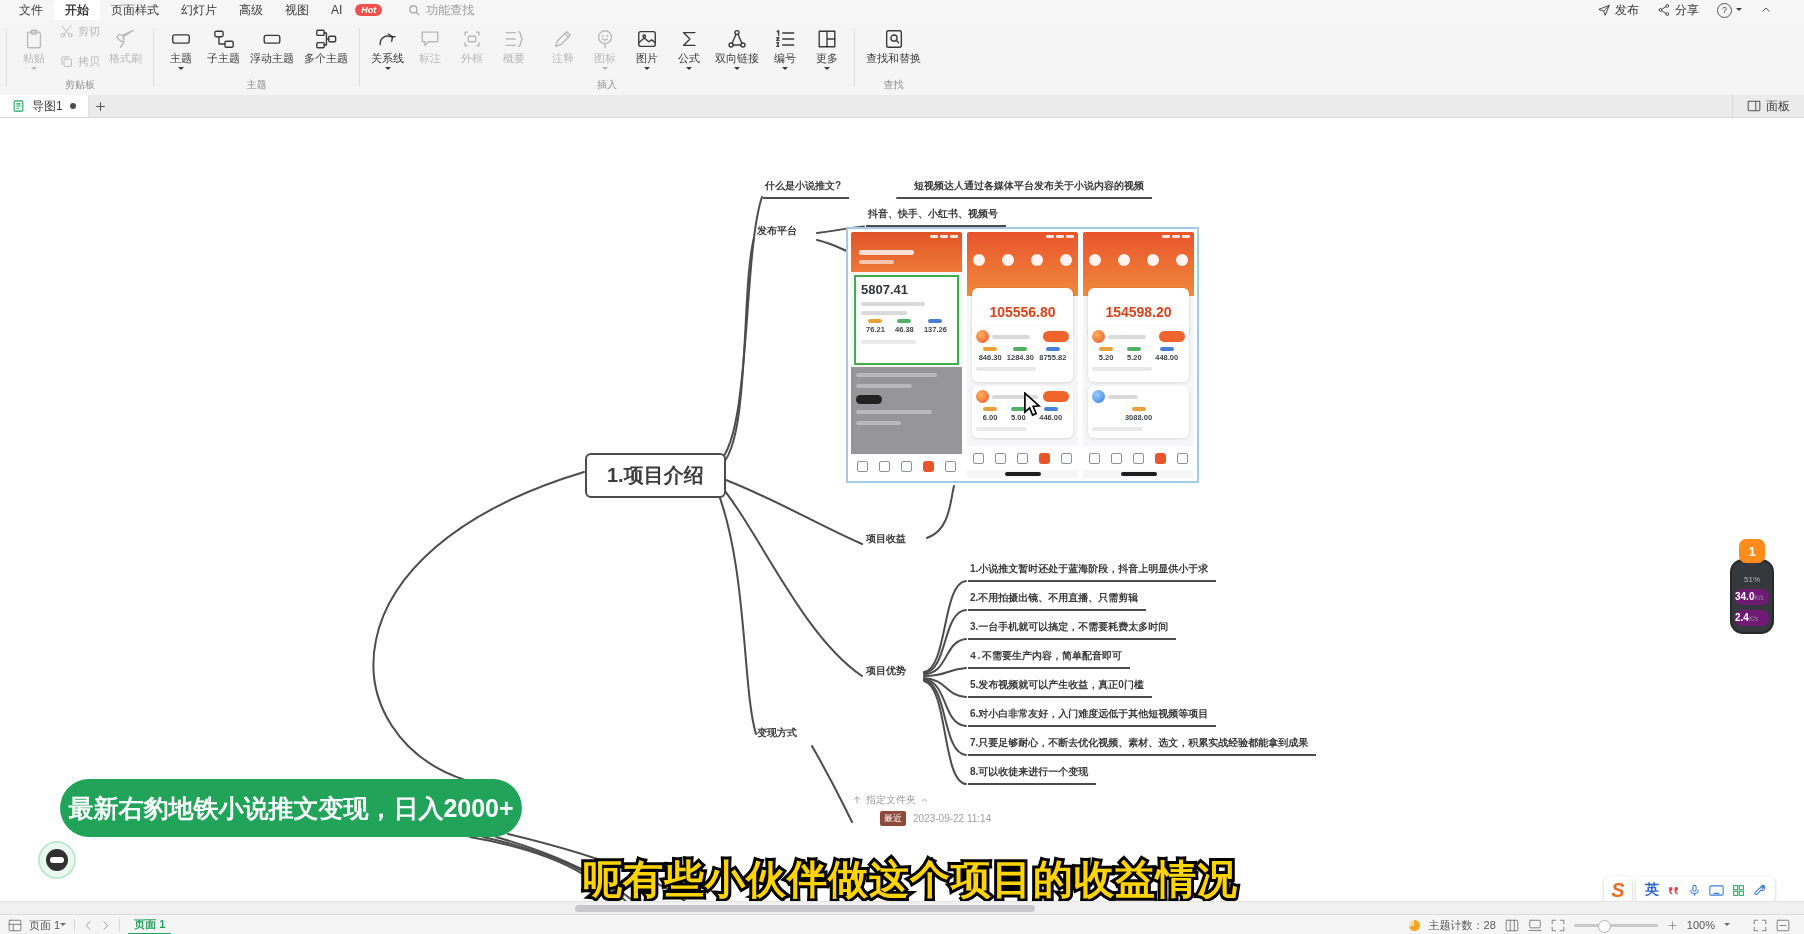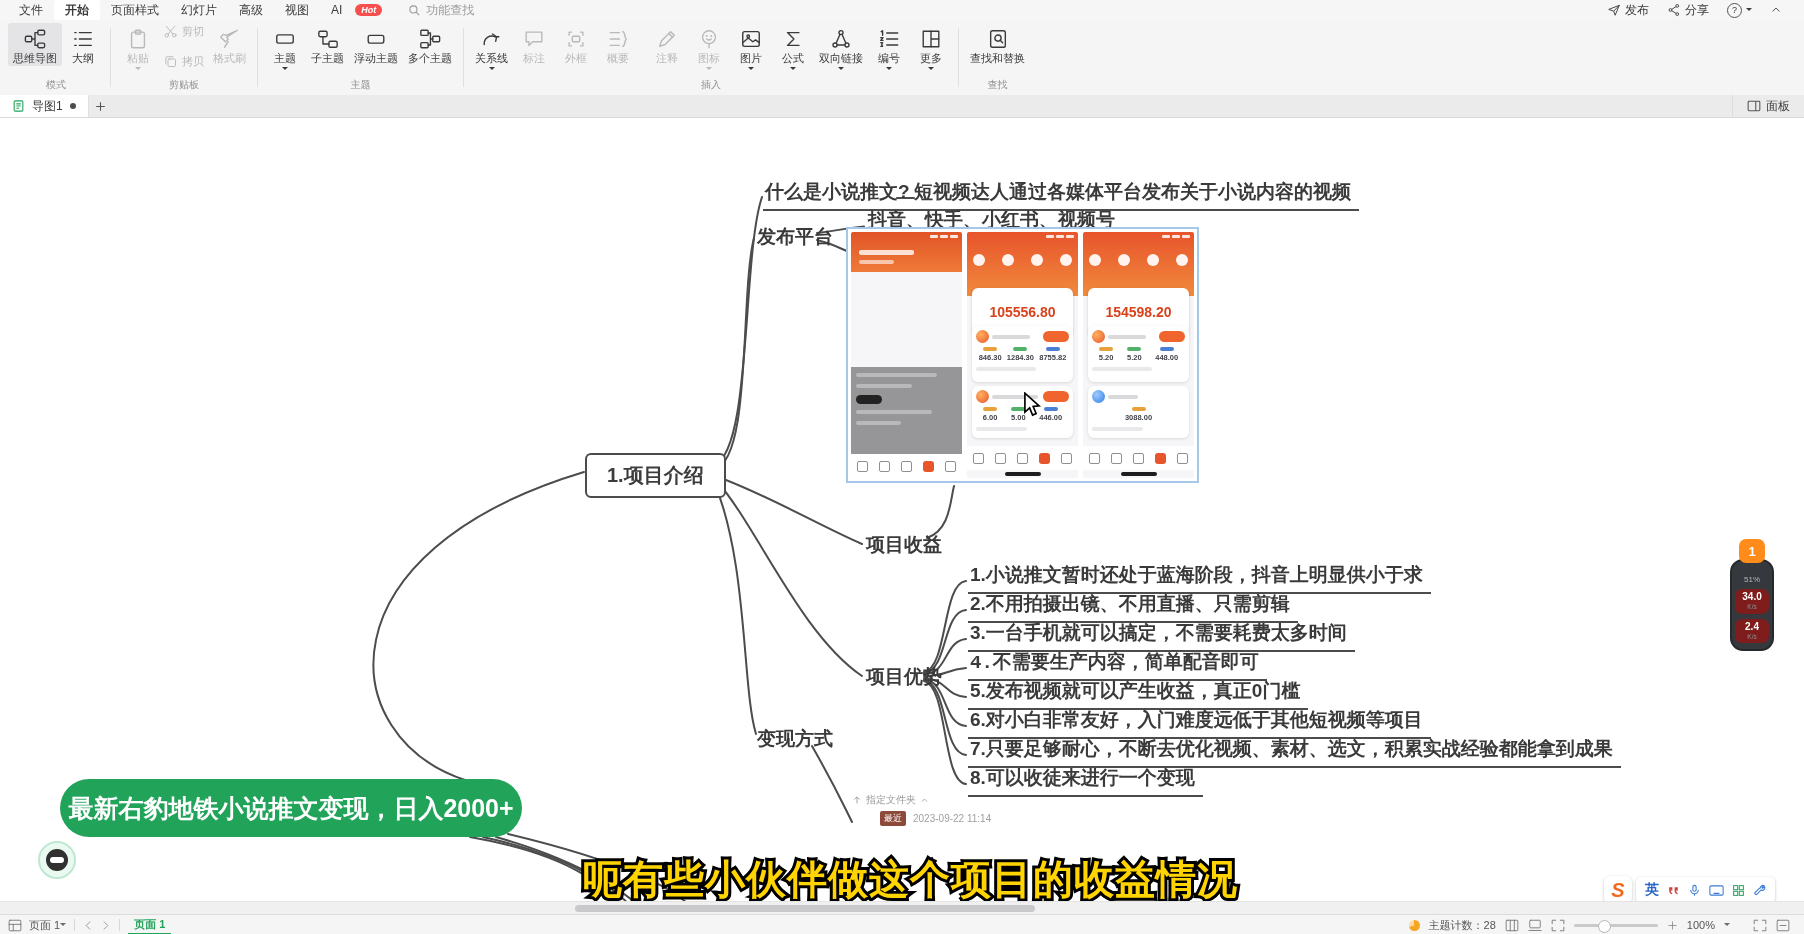--- a/index.html
+++ b/index.html
@@ -6,21 +6,21 @@
   body{width:1804px;height:934px;position:relative;overflow:hidden;background:#fff;
        font-family:"Liberation Sans","DejaVu Sans",sans-serif;color:#3c3c3c;}
   
   .menubar{position:absolute;top:0;left:0;right:0;height:20px;background:#f6f6f7;
            display:flex;align-items:center;font-size:12px;z-index:20;padding-left:8px;}
   .mtab{padding:2px 11px;border-radius:3px;cursor:default;white-space:nowrap;}
   .mtab.active{font-weight:bold;background:#ffffff;}
   .hotbadge{background:#f5504e;color:#fff;font-size:9px;font-style:italic;font-weight:bold;
             border-radius:8px;padding:1px 6px;margin-left:2px;}
   .msearch{display:flex;align-items:center;gap:5px;color:#9b9b9b;margin-left:26px;}
-  .mright{margin-left:auto;display:flex;align-items:center;gap:18px;padding-right:22px;color:#3c3c3c;}
+  .mright{margin-left:auto;display:flex;align-items:center;gap:18px;padding-right:32px;color:#3c3c3c;}
   .mrbtn{display:flex;align-items:center;gap:4px;}
   .helpcircle{width:13px;height:13px;border:1px solid #555;border-radius:50%;font-size:9px;
               display:flex;align-items:center;justify-content:center;}
   
   .toolbar{position:absolute;top:20px;left:0;right:0;height:75px;background:#f5f5f6;
            border-bottom:1px solid #e1e1e2;display:flex;align-items:stretch;z-index:20;padding:0 4px;}
   .tgroup{display:flex;flex-direction:column;align-items:center;padding:3px 4px 0;}
   .tgrow{display:flex;align-items:flex-start;flex:1;}
   .tglabel{font-size:10px;color:#909090;padding:1px 0 3px;}
   .vdiv{width:1px;background:#e0e0e1;margin:8px 2px;}
@@ -37,21 +37,21 @@
   .tabbar{position:absolute;top:95px;left:0;right:0;height:22px;background:#ebebec;
           border-bottom:1px solid #dadadb;display:flex;align-items:center;font-size:12px;z-index:20;}
   .doctab{height:100%;background:#fff;display:flex;align-items:center;gap:7px;padding:0 12px;
           border-right:1px solid #e0e0e0;box-sizing:border-box;}
   .dirtydot{width:6px;height:6px;border-radius:50%;background:#4c4c4c;}
   .addtab{width:24px;height:100%;display:flex;align-items:center;justify-content:center;}
   .panelbtn{margin-left:auto;display:flex;align-items:center;gap:5px;padding:0 14px;height:100%;
             border-left:1px solid #dcdcdc;color:#3c3c3c;}
   
   .lines{position:absolute;left:0;top:0;width:1804px;height:934px;z-index:1;pointer-events:none;}
-  .map-label{position:absolute;font-weight:bold;font-size:19px;color:#3a3a3a;white-space:nowrap;z-index:2;}
+  .map-label{position:absolute;font-weight:bold;font-size:10px;color:#3a3a3a;white-space:nowrap;z-index:2;}
   .leaf{border-bottom:2px solid #4c4c4c;padding:0 8px 4px 2px;}
   .central{position:absolute;left:585px;top:453px;border:2px solid #4c4c4c;border-radius:6px;
            background:#fff;font-size:20px;font-weight:bold;padding:7px 20px;z-index:2;white-space:nowrap;}
   .rootpill{position:absolute;left:60px;top:779px;width:462px;height:58px;background:#21a35a;
             color:#fff;border-radius:30px;font-size:25px;font-weight:bold;display:flex;
             align-items:center;justify-content:center;z-index:3;white-space:nowrap;}
   .robot{position:absolute;left:38px;top:841px;width:34px;height:34px;border-radius:50%;
          background:#eafaf1;border:2px solid #bfe8d2;display:flex;align-items:center;justify-content:center;z-index:3;}
   .robot .face{width:22px;height:22px;border-radius:50%;background:#303030;position:relative;}
   .robot .eyes{position:absolute;left:4px;top:8px;width:14px;height:6px;border-radius:3px;background:#fff;}
@@ -101,21 +101,21 @@
             -webkit-text-stroke:6px #000;paint-order:stroke fill;
             text-shadow:2px 2px 0 #000,-2px 2px 0 #000,2px -2px 0 #000,-2px -2px 0 #000;}
   
   .monitor{position:absolute;left:1729px;top:539px;width:46px;z-index:6;display:flex;flex-direction:column;align-items:center;}
   .mbadge{width:26px;height:24px;background:#ff8c1a;border-radius:7px;color:#fff;font-weight:bold;
           font-size:13px;display:flex;align-items:center;justify-content:center;position:relative;z-index:2;}
   .mpanel{margin-top:-4px;width:44px;background:#35383d;border:2px solid #26282c;border-radius:13px;
           padding:8px 3px 6px;box-sizing:border-box;display:flex;flex-direction:column;align-items:center;gap:5px;}
   .mpct{color:#fff;font-weight:bold;font-size:15px;line-height:1;}
   .mpct span{font-size:8px;color:#b8b8b8;font-weight:normal;}
-  .mpill{background:#7f1d1d;border-radius:7px;width:34px;padding:3px 0;display:flex;flex-direction:column;align-items:center;line-height:1;}
+  .mpill{background:#701a75;border-radius:7px;width:34px;padding:3px 0;display:flex;flex-direction:row;align-items:center;line-height:1;}
   .mspeed{color:#fff;font-size:10px;font-weight:bold;}
   .munit{color:#8d8f94;font-size:6.5px;margin-top:2px;}
   
   .ime{position:absolute;left:1604px;top:876px;display:flex;align-items:center;gap:4px;z-index:7;}
   .imelogo{width:28px;height:28px;background:#fff;border-radius:6px;box-shadow:0 1px 3px rgba(0,0,0,.25);
            display:flex;align-items:center;justify-content:center;font-size:20px;font-weight:bold;
            color:#f06a1d;font-style:italic;}
   .imebar{height:26px;background:#fff;border-radius:5px;box-shadow:0 1px 3px rgba(0,0,0,.25);
           display:flex;align-items:center;gap:8px;padding:0 9px;}
   .imelang{color:#2b66c9;font-weight:bold;font-size:14px;}
@@ -175,40 +175,20 @@
       <span class="caret"></span>
     </span>
     <svg width="12" height="12" viewBox="0 0 24 24" style="stroke:#555;fill:none;stroke-width:2">
         <path d="M5 15l7-7 7 7"></path>
       </svg>
   </span>
 </div>
 
 <div class="toolbar">
 
-  <div class="tgroup">
-    <div class="tgrow">
-      <div class="tbtn active">
-        <svg width="22" height="22" viewBox="0 0 24 24">
-            <rect x="1.5" y="9" width="7" height="6" rx="1.5"></rect>
-            <rect x="15" y="2.5" width="7.5" height="5" rx="1.5"></rect>
-            <rect x="15" y="16.5" width="7.5" height="5" rx="1.5"></rect>
-            <path d="M8.5 12h3.5m0 0V5h3M12 12v7h3"></path>
-          </svg>
-        <span>思维导图</span>
-      </div>
-      <div class="tbtn">
-        <svg width="22" height="22" viewBox="0 0 24 24">
-            <path d="M8 5h13M8 12h13M8 19h13M3 5h1.5M3 12h1.5M3 19h1.5"></path>
-          </svg>
-        <span>大纲</span>
-      </div>
-    </div>
-    <div class="tglabel">模式</div>
-  </div>
   <div class="vdiv"></div>
 
   <div class="tgroup">
     <div class="tgrow">
       <div class="tbtn disabled">
         <svg width="22" height="22" viewBox="0 0 24 24">
             <rect x="5" y="4.5" width="14" height="17" rx="2"></rect>
             <rect x="9" y="2.5" width="6" height="4" rx="1"></rect>
           </svg>
         <span>粘贴</span>
@@ -468,20 +448,40 @@
   <div class="phone">
     <div class="ph-head">
       <div class="statusbars">
           <i></i>
           <i></i>
           <i></i>
         </div>
       <div style="position:absolute;left:8px;top:18px;width:55px;height:5px;background:rgba(255,255,255,.8);border-radius:2px;"></div>
       <div style="position:absolute;left:8px;top:28px;width:35px;height:4px;background:rgba(255,255,255,.6);border-radius:2px;"></div>
     </div>
+    <div class="greenbox">
+      <div class="bal1">5807.41</div>
+      <div class="gbar" style="width:70%;margin:5px 0;"></div>
+      <div class="gbar" style="width:50%;"></div>
+      <div class="vals">
+        <div class="vcol">
+            <i style="background:#e8a23c;"></i>
+            <span class="vnum">76.21</span>
+          </div>
+        <div class="vcol">
+            <i style="background:#53b06a;"></i>
+            <span class="vnum">46.38</span>
+          </div>
+        <div class="vcol">
+            <i style="background:#4a7fd4;"></i>
+            <span class="vnum">137.26</span>
+          </div>
+      </div>
+      <div class="gbar" style="width:60%;margin-top:6px;background:#e9e9ec;"></div>
+    </div>
     <div class="dimsec">
       <div class="gbar" style="width:80%;"></div>
       <div class="gbar" style="width:55%;"></div>
       <div class="blackpill"></div>
       <div class="gbar" style="width:75%;"></div>
       <div class="gbar" style="width:45%;"></div>
     </div>
     <div class="navbar">
       <span class="navit"></span>
         <span class="navit"></span>

